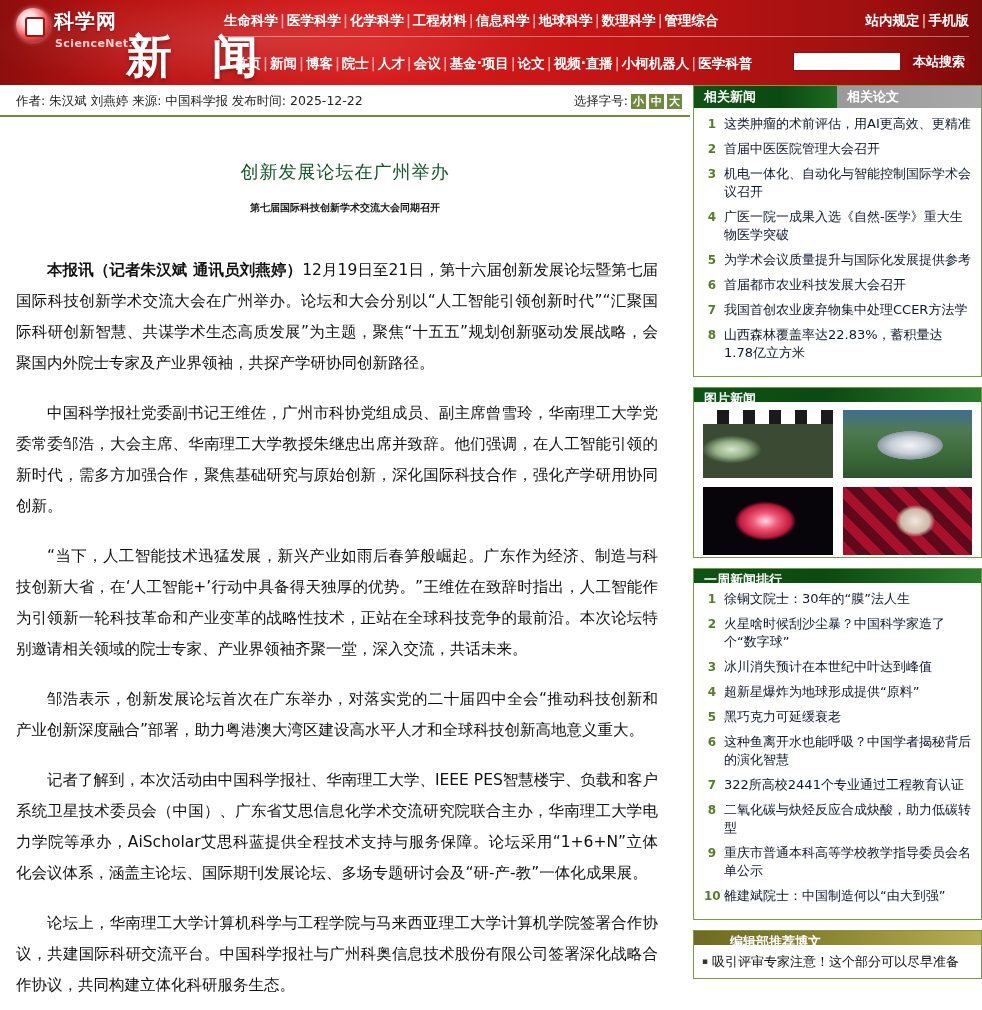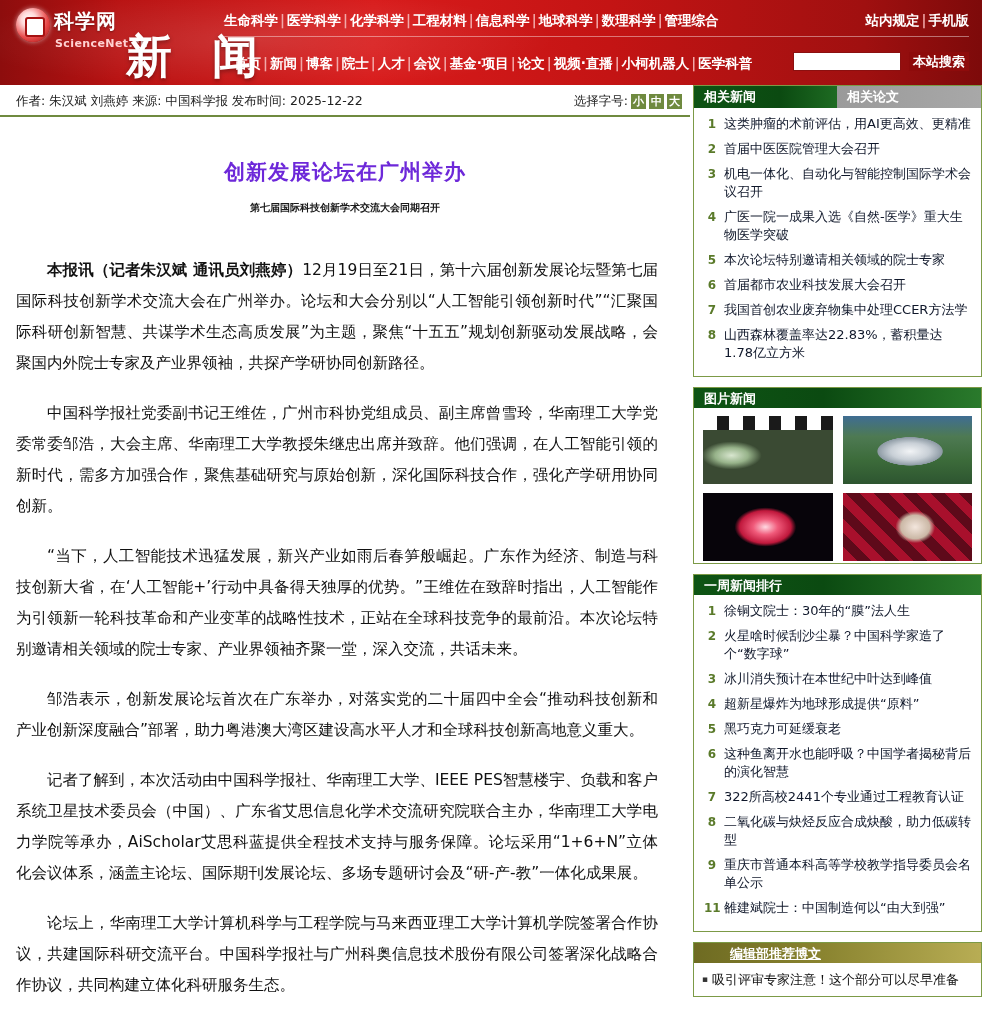--- a/index.html
+++ b/index.html
@@ -106,22 +106,22 @@
   .fs-btn {
     display: inline-block; width: 15px; height: 15px; line-height: 15px;
     text-align: center; font-size: 11px; color: #ffffff;
     background: #6f8a3f; margin-left: 3px; vertical-align: middle;
     cursor: pointer; font-weight: bold;
   }
 
   
   .article { padding: 0 16px 0 16px; background: #ffffff; }
   .art-title {
-    text-align: center; color: #6d28d9;
-    font-size: 21px; font-weight: bold; letter-spacing: 1px;
+    text-align: center; color: #14532d;
+    font-size: 18px; font-weight: normal; letter-spacing: 1px;
     margin: 38px 0 0 0; line-height: 34px;
   }
   .art-subtitle {
     text-align: center; color: #1a1a1a;
     font-size: 10px; font-weight: bold;
     margin: 8px 0 0 0; line-height: 22px;
   }
   .art-body { margin-top: 36px; }
   .art-body p {
     margin: 0 16px 19px 0;
@@ -141,21 +141,21 @@
   }
   .tab.active {
     background: linear-gradient(to right, #0e5414 0%, #0b4a11 60%, #1e6b22 100%);
     flex: 0 0 143px;
   }
   .tab.inactive {
     background: linear-gradient(to right, #9a9a9a 0%, #a8a8a8 100%);
     flex: 1 1 auto;
   }
   .box-head {
-    height: 20px; line-height: 22px;
+    height: 14px; line-height: 22px;
     font-size: 13px; font-weight: bold; color: #ffffff;
     padding: 0 10px;
     background: linear-gradient(to right, #0e5414 0%, #0b4a11 45%, #2a7a2c 100%);
   }
   .box-head.gold {
     background: linear-gradient(to right, #6e6b22 0%, #8a8430 45%, #b8ad54 100%);
     text-decoration: underline;
     padding-left: 36px;
   }
   .box-body { padding: 7px 8px 7px 8px; }
@@ -298,21 +298,21 @@
       <div class="box-tabs">
         <div class="tab active">相关新闻</div>
         <div class="tab inactive">相关论文</div>
       </div>
       <div class="box-body">
         <ul class="rank-list">
           <li><span class="num">1</span><a class="txt">这类肿瘤的术前评估，用AI更高效、更精准</a></li>
           <li><span class="num">2</span><a class="txt">首届中医医院管理大会召开</a></li>
           <li><span class="num">3</span><a class="txt">机电一体化、自动化与智能控制国际学术会议召开</a></li>
           <li><span class="num">4</span><a class="txt">广医一院一成果入选《自然-医学》重大生物医学突破</a></li>
-          <li><span class="num">5</span><a class="txt">本次论坛特别邀请相关领域的院士专家</a></li>
+          <li><span class="num">5</span><a class="txt">为学术会议质量提升与国际化发展提供参考</a></li>
           <li><span class="num">6</span><a class="txt">首届都市农业科技发展大会召开</a></li>
           <li><span class="num">7</span><a class="txt">我国首创农业废弃物集中处理CCER方法学</a></li>
           <li><span class="num">8</span><a class="txt">山西森林覆盖率达22.83%，蓄积量达1.78亿立方米</a></li>
         </ul>
       </div>
     </div>
 
     <div class="box">
       <div class="box-head">图片新闻</div>
       <div class="pic-grid">
@@ -329,21 +329,21 @@
         <ul class="rank-list">
           <li><span class="num">1</span><a class="txt">徐铜文院士：30年的“膜”法人生</a></li>
           <li><span class="num">2</span><a class="txt">火星啥时候刮沙尘暴？中国科学家造了个“数字球”</a></li>
           <li><span class="num">3</span><a class="txt">冰川消失预计在本世纪中叶达到峰值</a></li>
           <li><span class="num">4</span><a class="txt">超新星爆炸为地球形成提供“原料”</a></li>
           <li><span class="num">5</span><a class="txt">黑巧克力可延缓衰老</a></li>
           <li><span class="num">6</span><a class="txt">这种鱼离开水也能呼吸？中国学者揭秘背后的演化智慧</a></li>
           <li><span class="num">7</span><a class="txt">322所高校2441个专业通过工程教育认证</a></li>
           <li><span class="num">8</span><a class="txt">二氧化碳与炔烃反应合成炔酸，助力低碳转型</a></li>
           <li><span class="num">9</span><a class="txt">重庆市普通本科高等学校教学指导委员会名单公示</a></li>
-          <li><span class="num">11</span><a class="txt">雒建斌院士：中国制造何以“由大到强”</a></li>
+          <li><span class="num">10</span><a class="txt">雒建斌院士：中国制造何以“由大到强”</a></li>
         </ul>
       </div>
     </div>
 
     <div class="box">
       <div class="box-head gold">编辑部推荐博文</div>
       <div class="box-body">
         <div class="blog-item">吸引评审专家注意！这个部分可以尽早准备</div>
       </div>
     </div>

